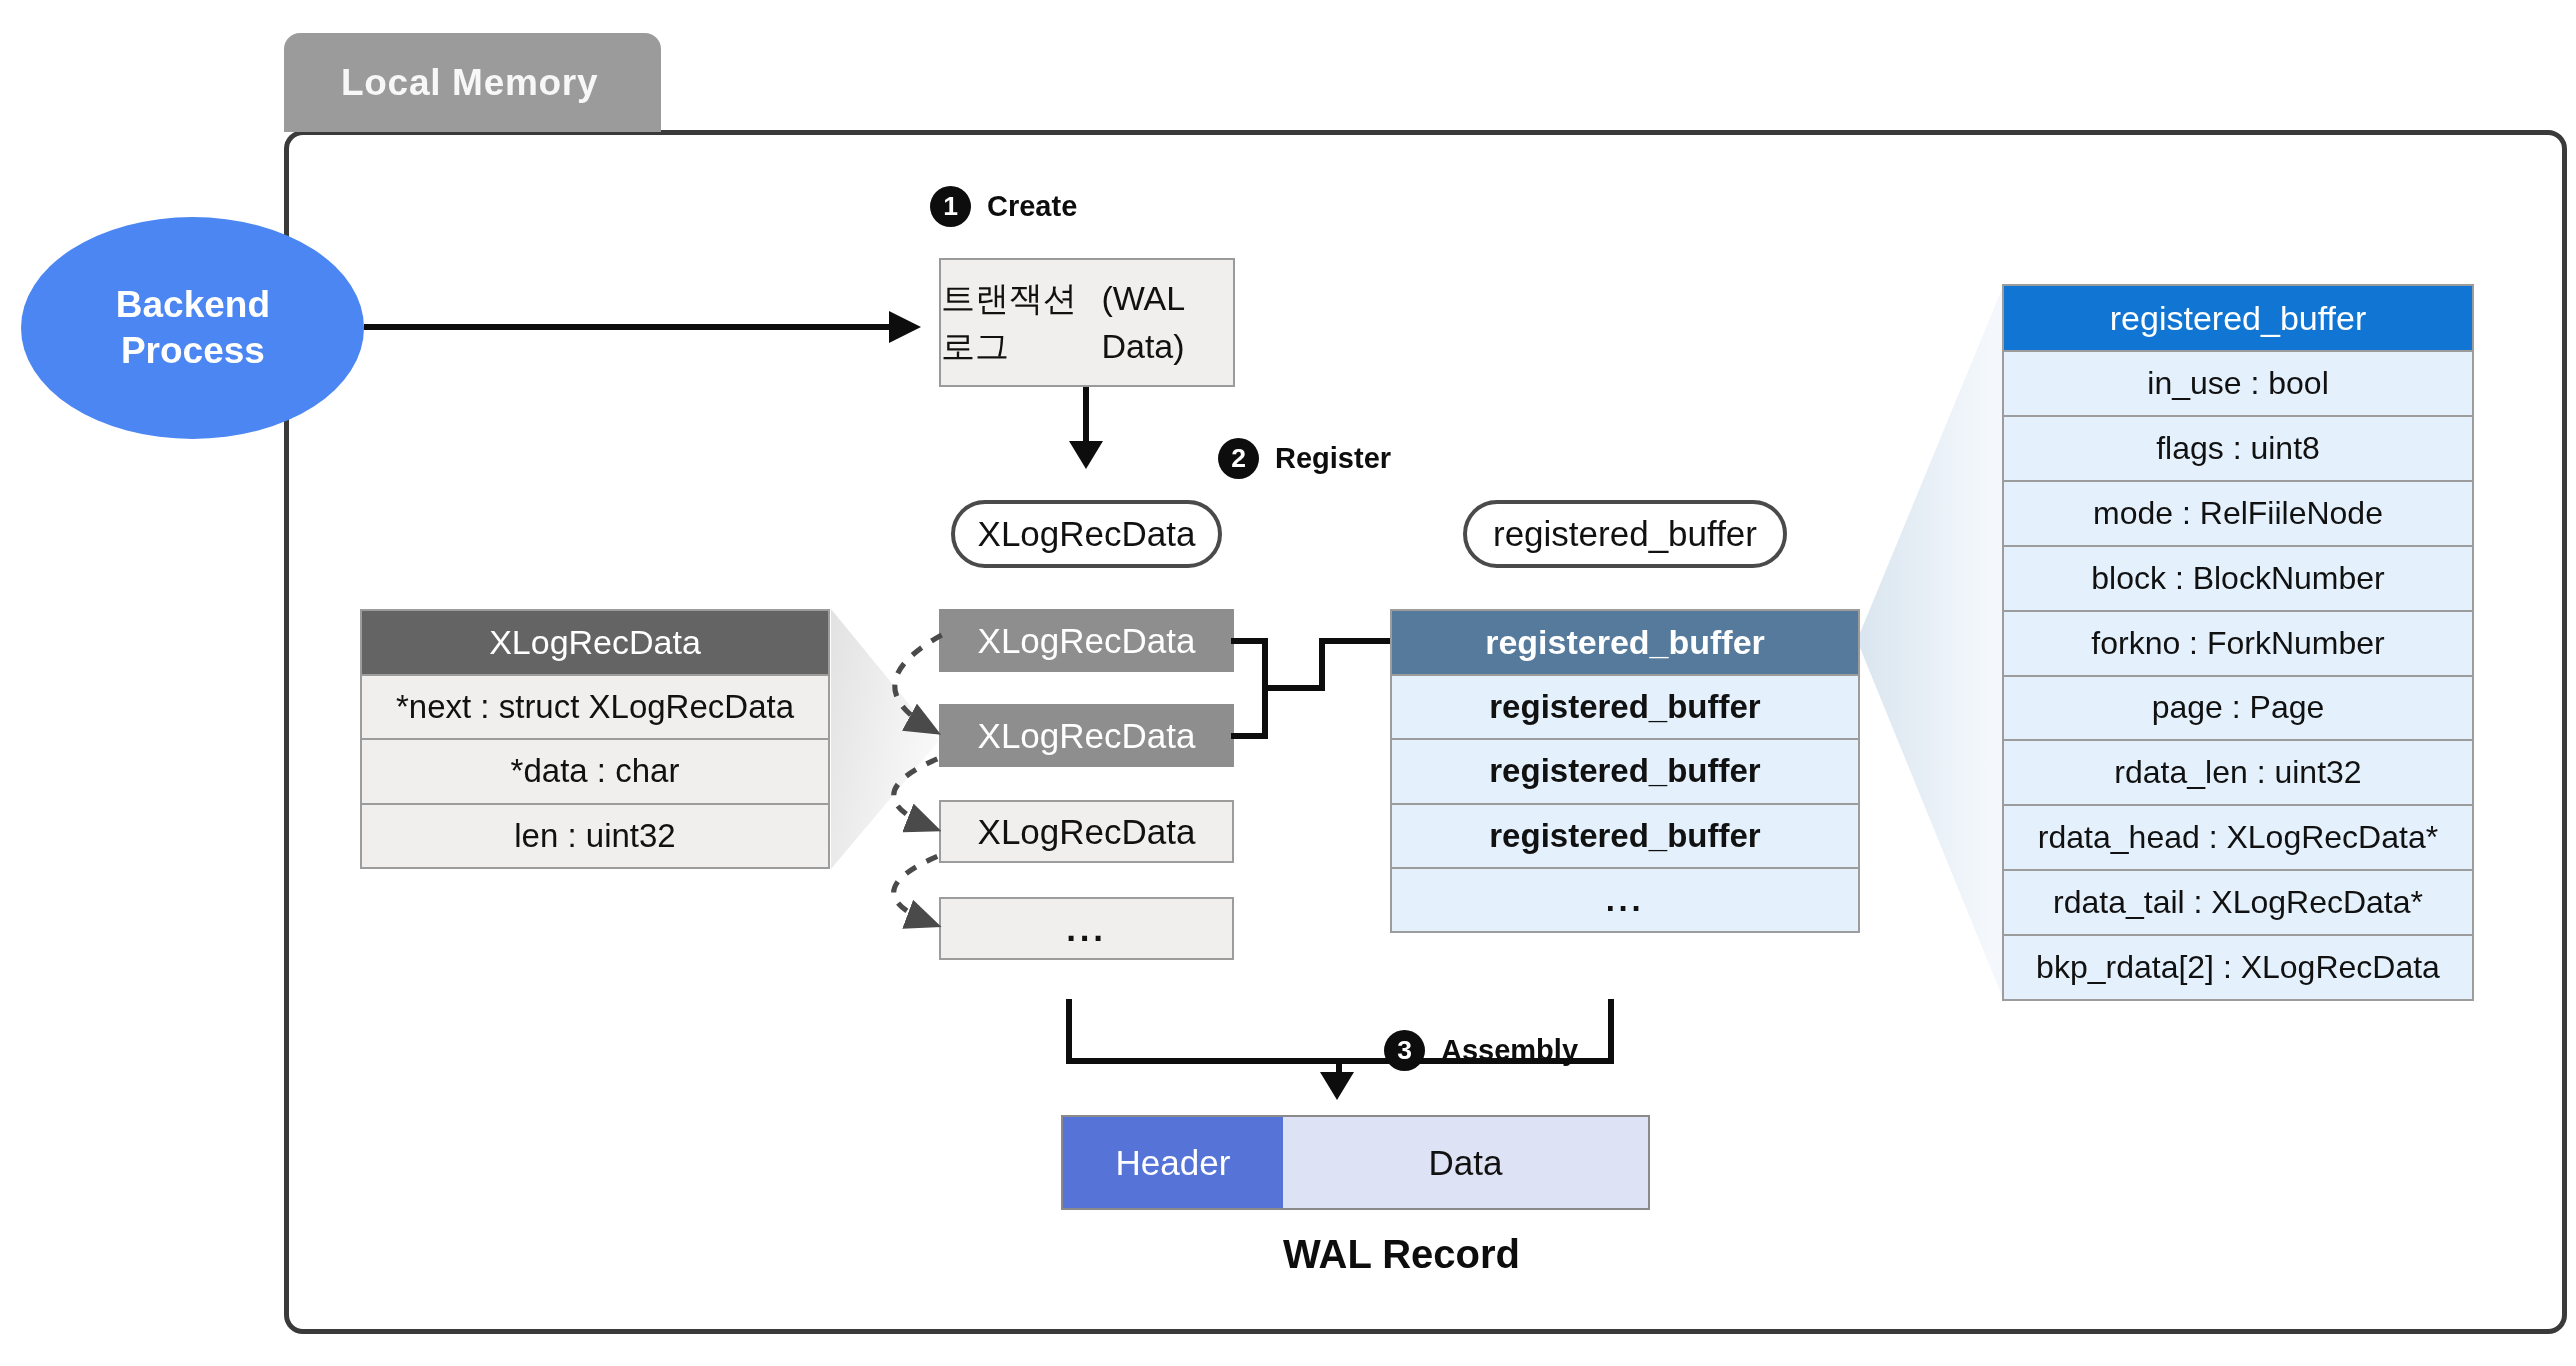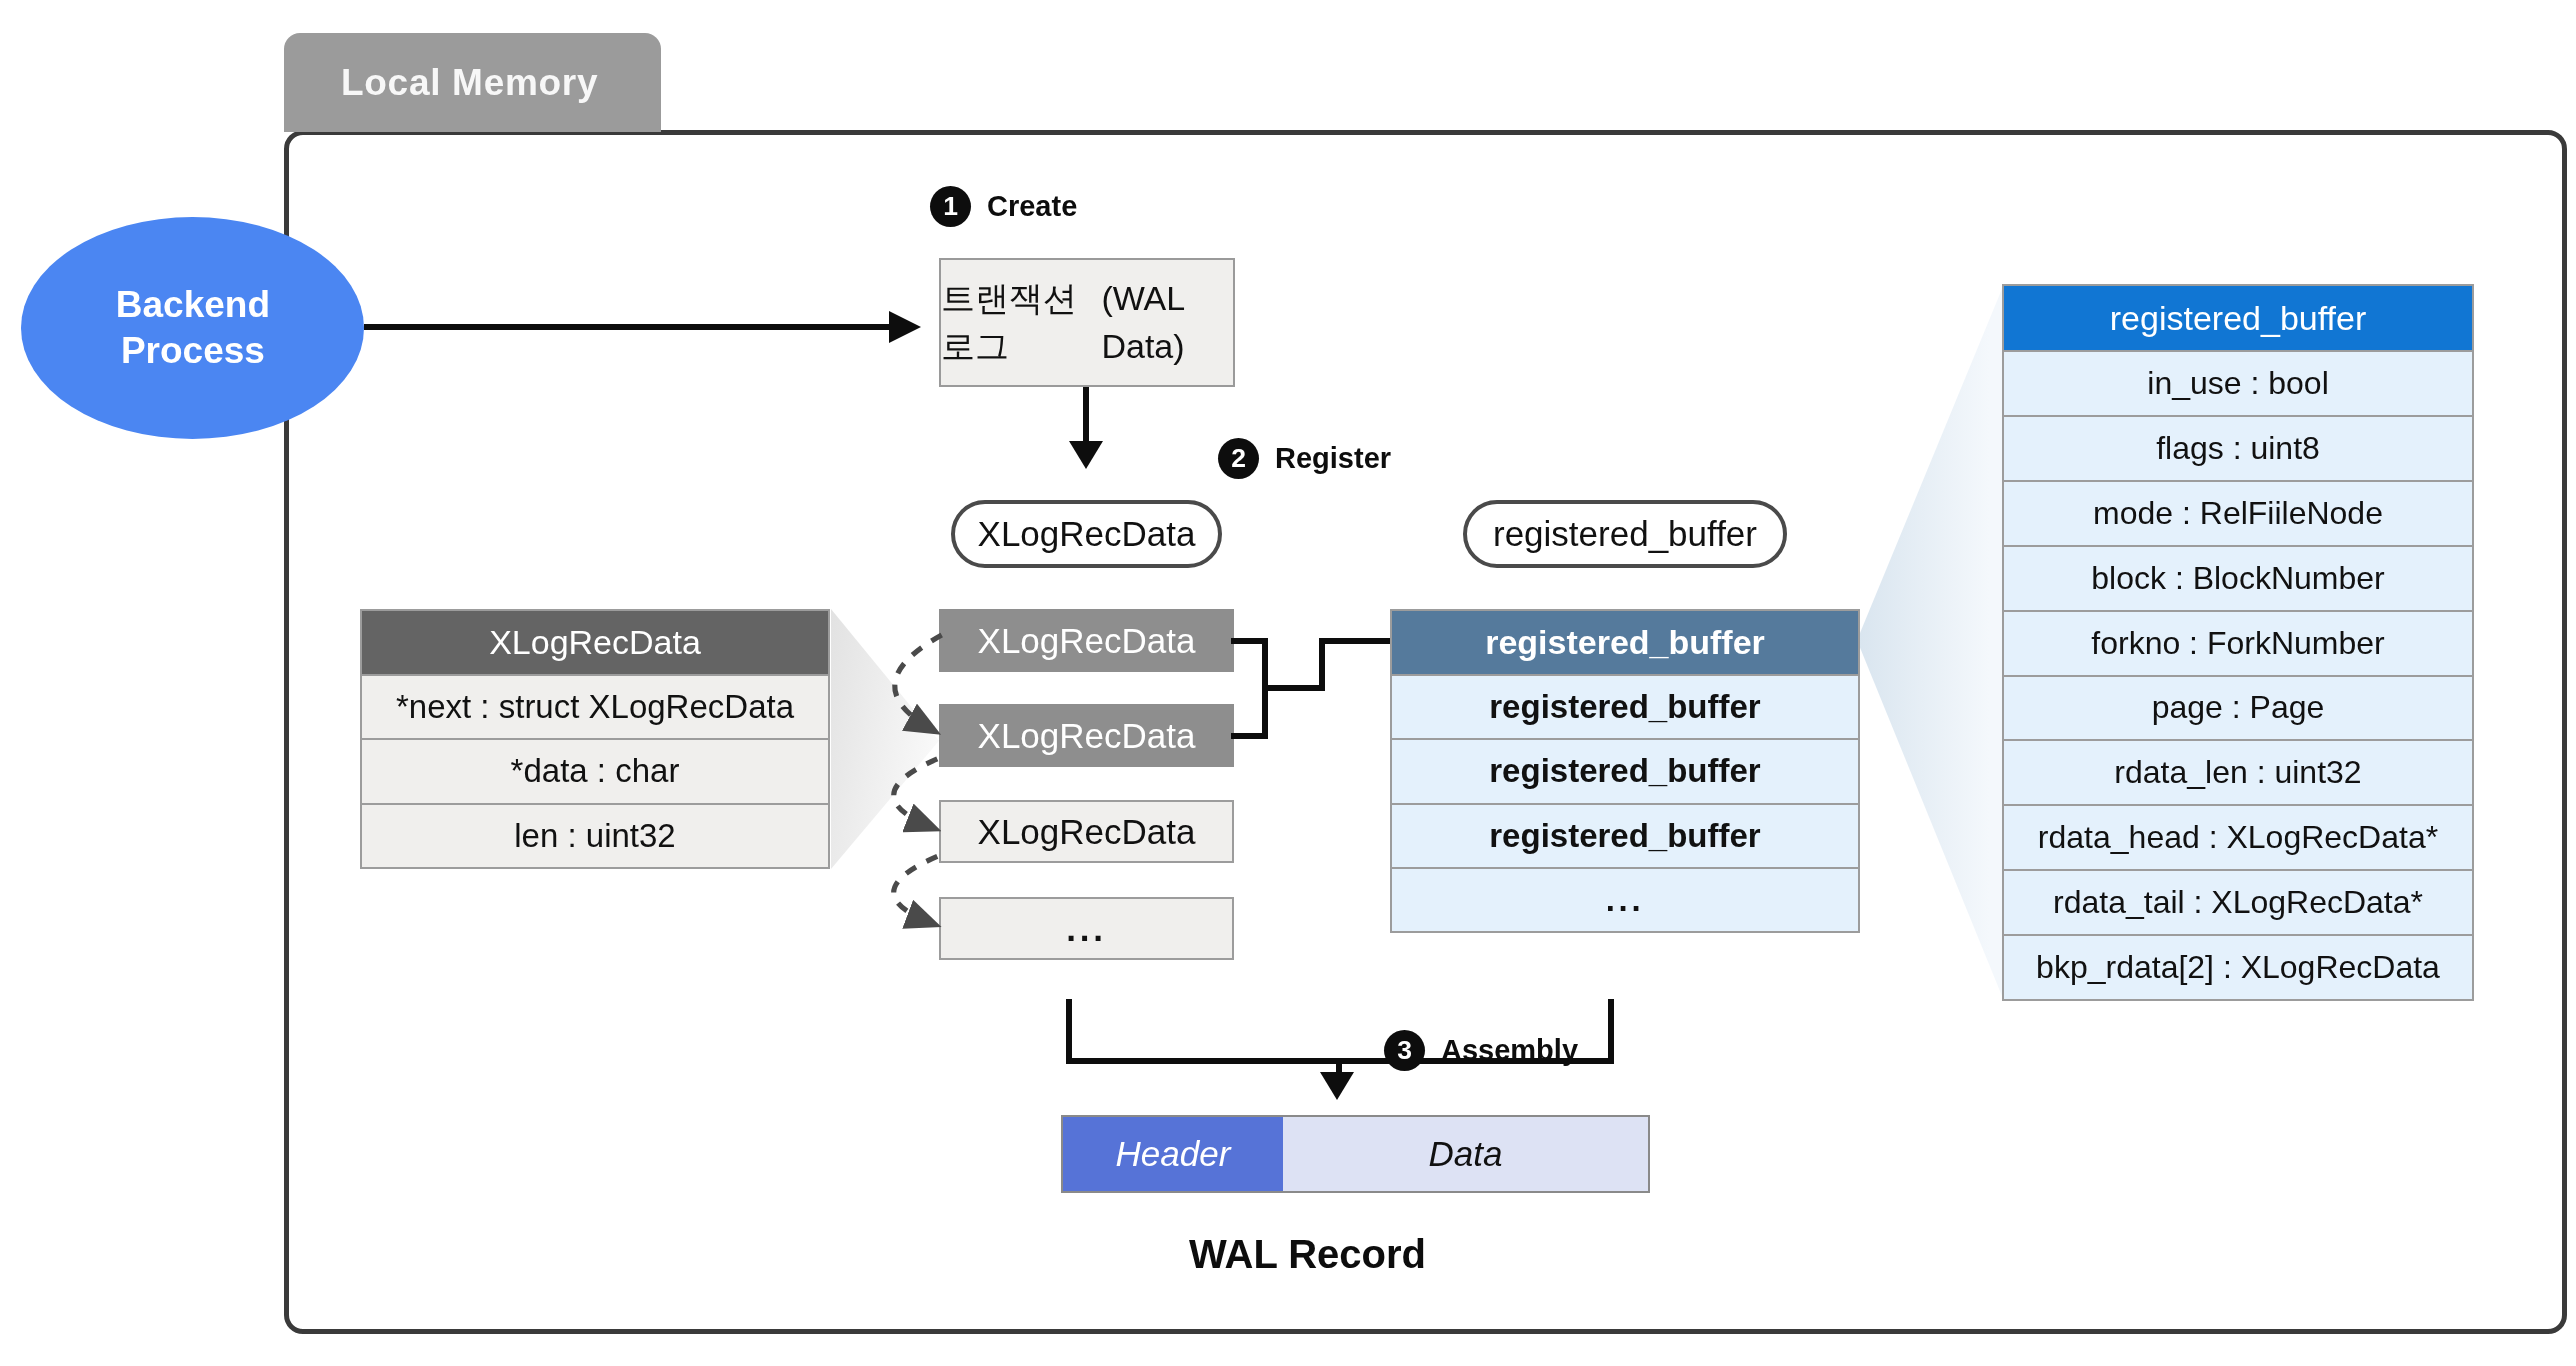--- a/index.html
+++ b/index.html
@@ -64,24 +64,24 @@
 
   
   .wedge-gray{left:831px;top:609px;width:108px;height:260px;z-index:2;
               background:linear-gradient(100deg,#e2e2e2 0%,#fafafa 88%);
               clip-path:polygon(0 0,100% 50.7%,0 100%);}
   .wedge-blue{left:1857px;top:284px;width:147px;height:717px;z-index:2;
               background:linear-gradient(to right,#d9e5ef 0%,#f4f8fc 90%);
               clip-path:polygon(0 49.7%,100% 0,100% 100%);}
 
   
-  .walrec{left:1061px;top:1115px;width:589px;height:78px;border:2.9px solid #8a8a8a;display:flex;z-index:3;font-style:italic;}
+  .walrec{left:1061px;top:1115px;width:589px;height:95px;border:2.9px solid #8a8a8a;display:flex;z-index:3;}
   .walrec .hcell{width:220px;background:#5673d7;color:#ffffff;display:flex;align-items:center;justify-content:center;font-size:35px;}
   .walrec .dcell{flex:1;background:#dde2f4;color:#111;display:flex;align-items:center;justify-content:center;font-size:35px;}
-  .walcap{left:1013px;top:1232px;width:589px;text-align:center;font-size:40px;font-weight:600;color:#0d0d0d;z-index:3;}
+  .walcap{left:1107px;top:1232px;width:589px;text-align:center;font-size:40px;font-weight:600;color:#0d0d0d;z-index:3;}
 
   .ellipsis{font-weight:700;letter-spacing:3.7px;}
 </style>
 </head>
 <body>
 
 <div id="stage">
 
   <div class="abs tab">
     <span>Local Memory</span>

